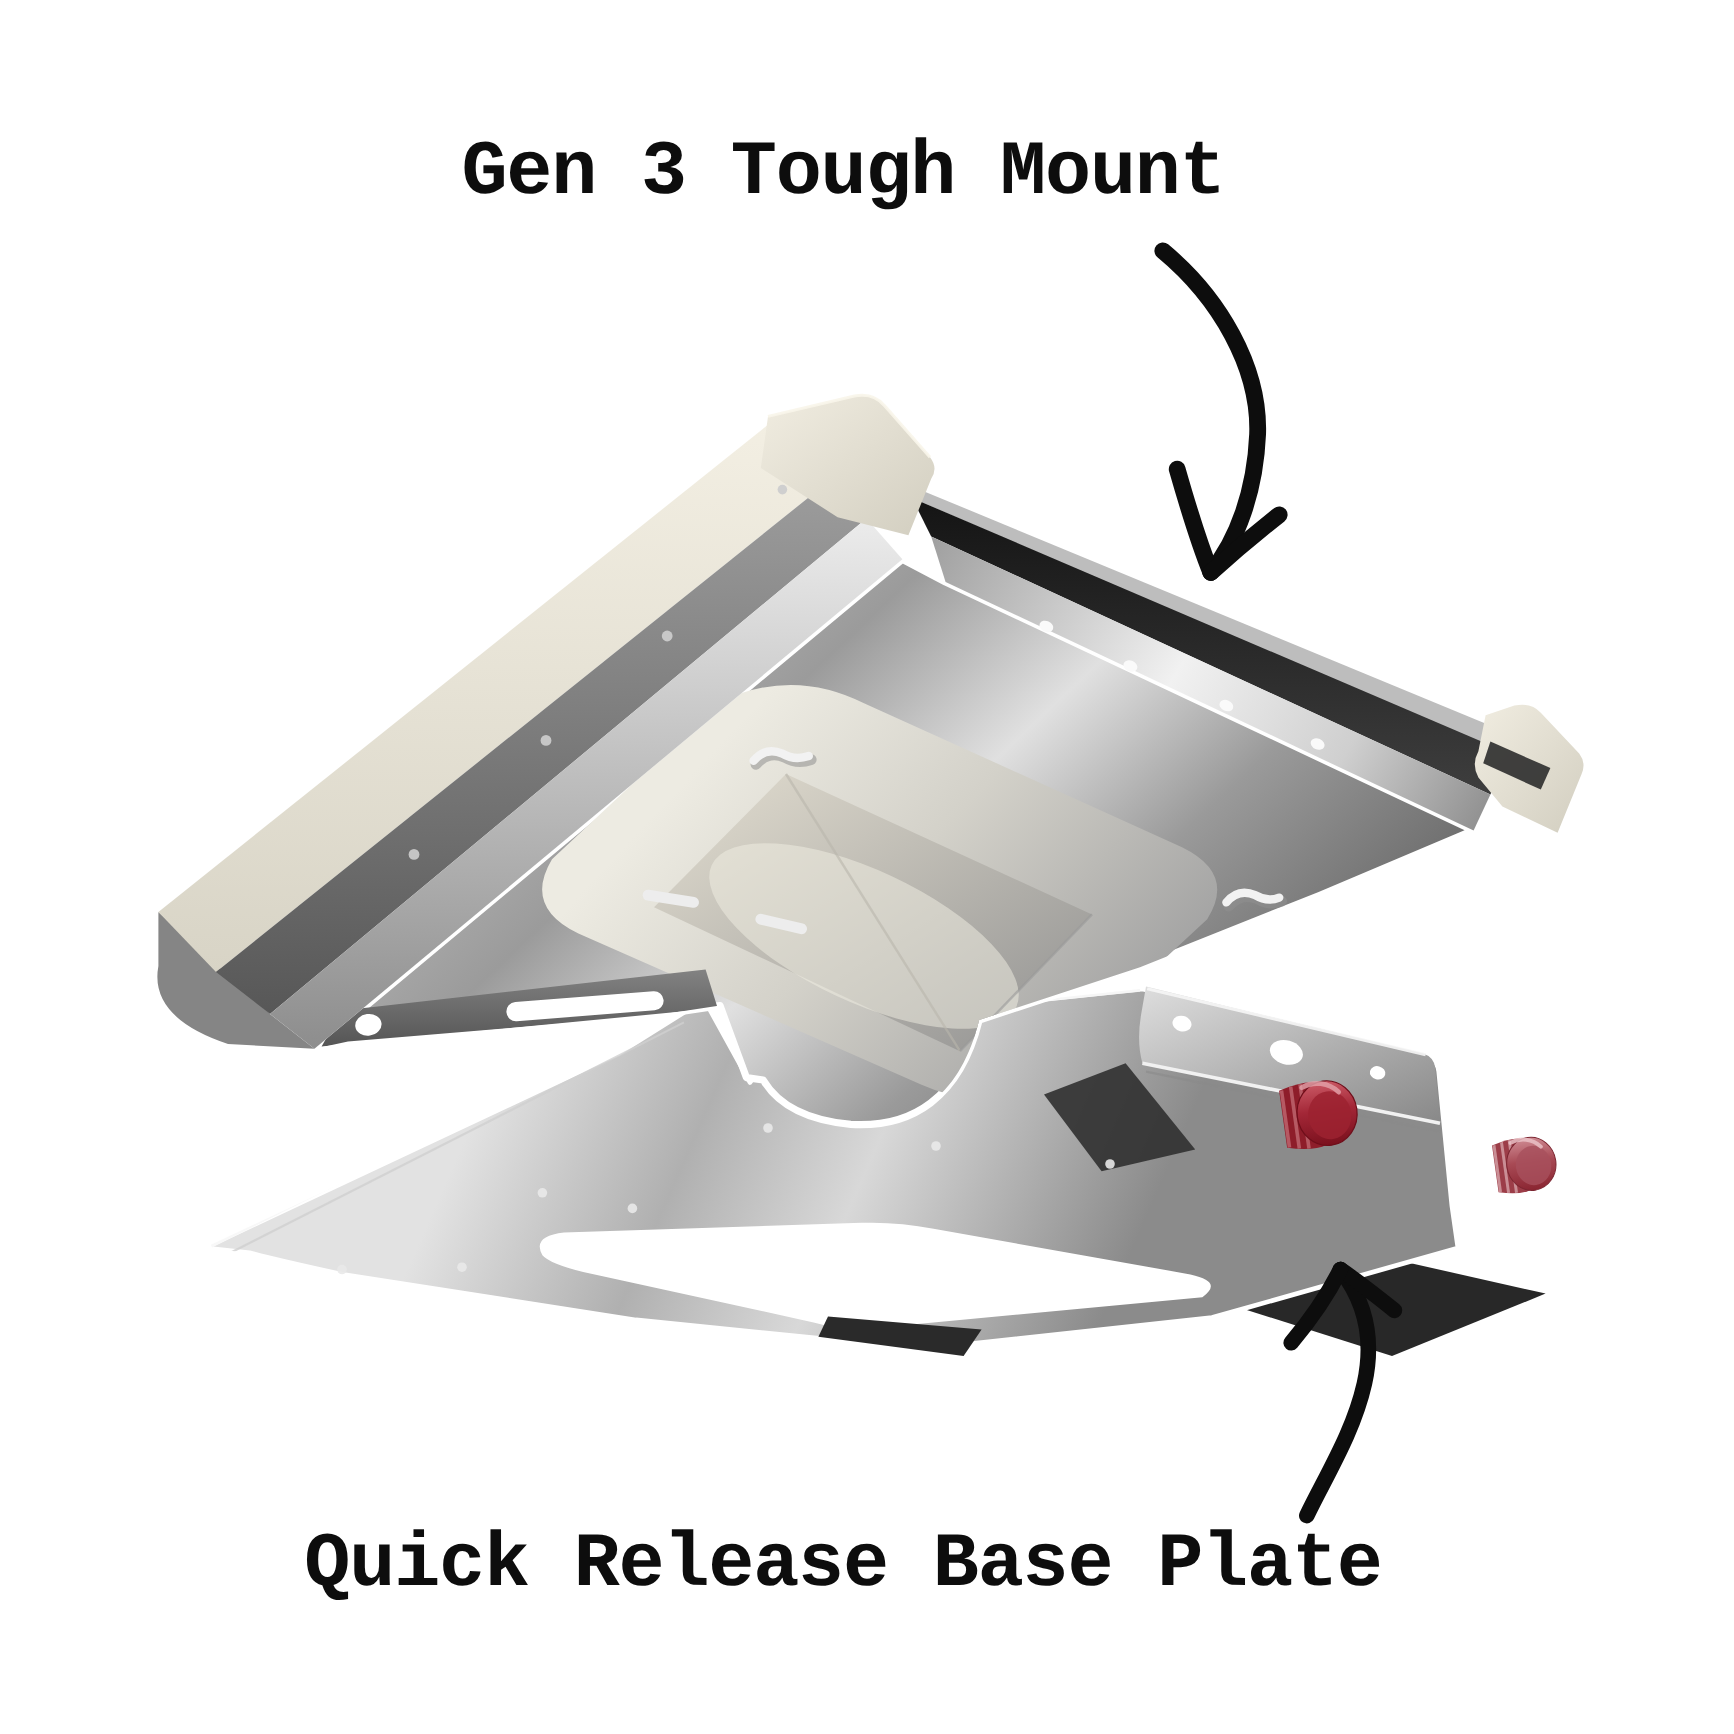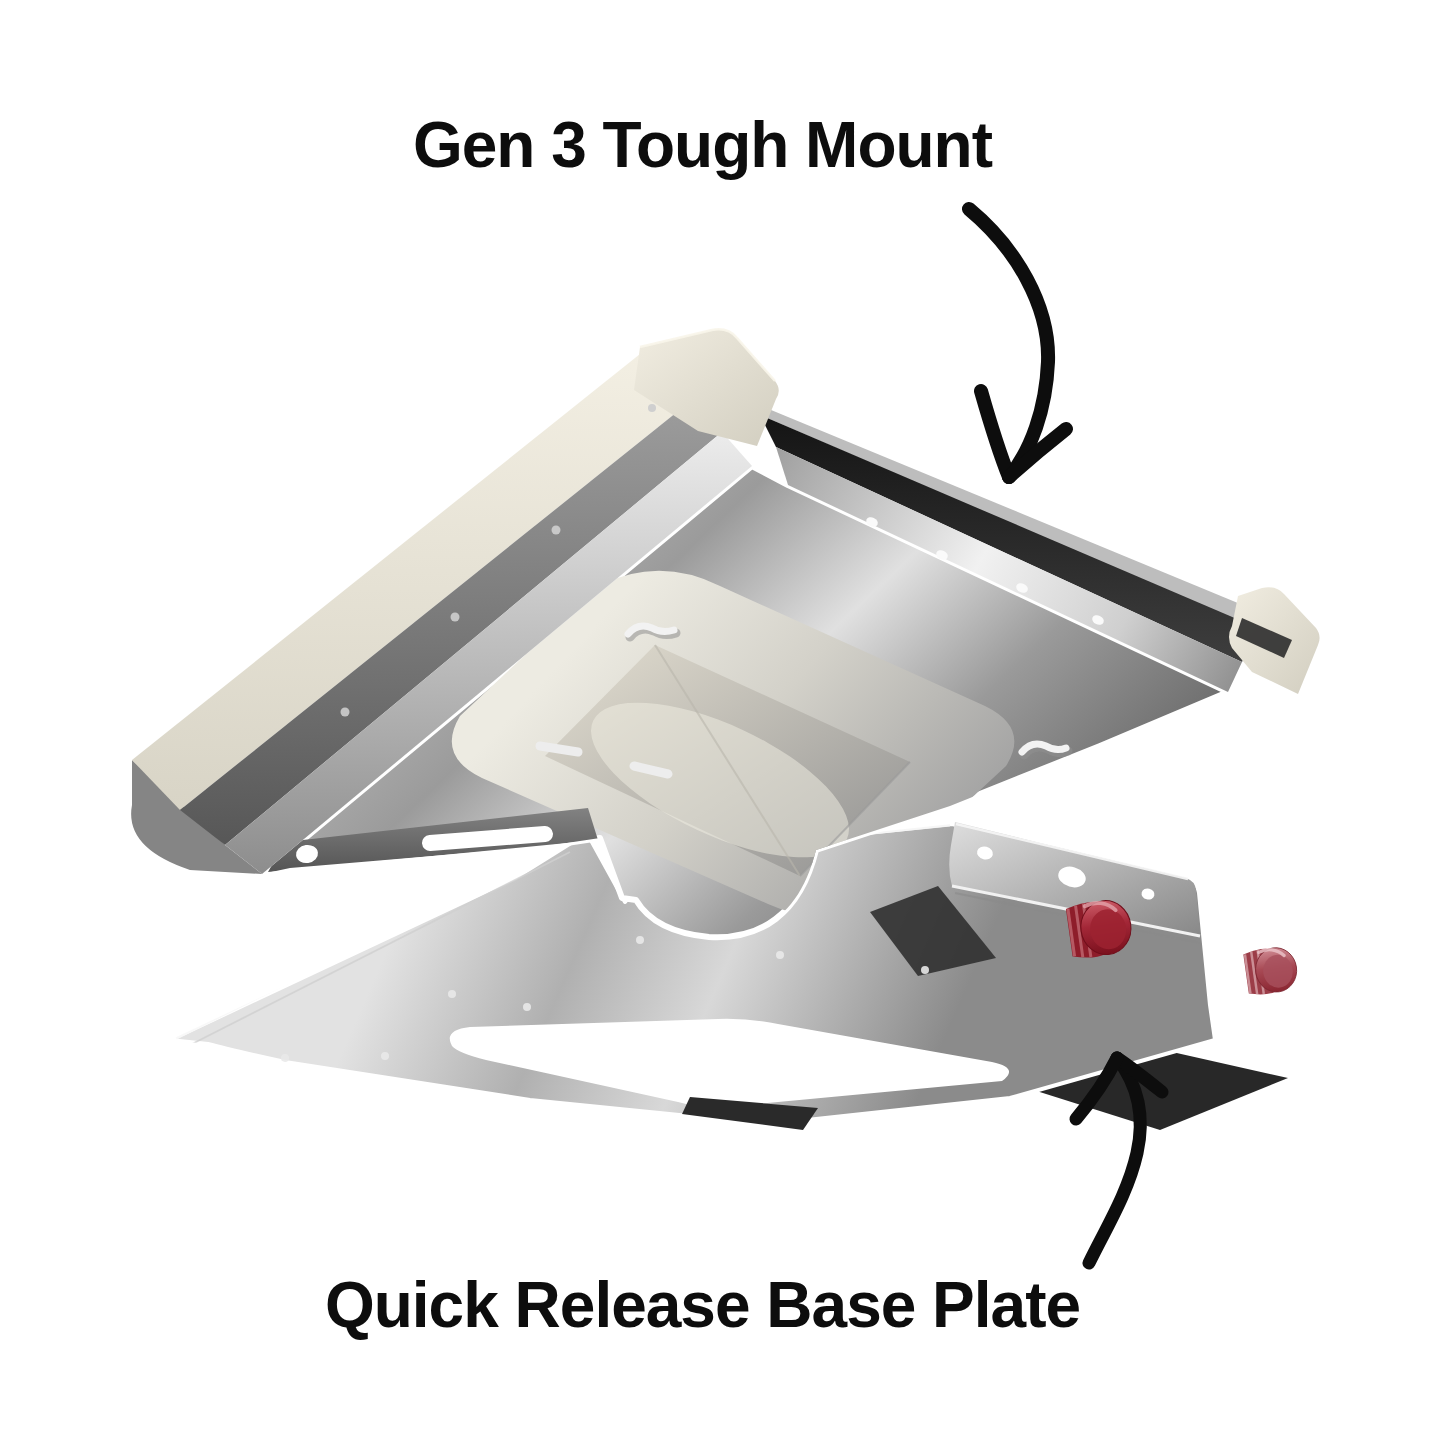--- a/index.html
+++ b/index.html
@@ -5,21 +5,21 @@
   :root{
     --background:#ffffff;
     --ink:#0d0d0d;
   }
   html,body{margin:0;padding:0;background:var(--background);}
   #canvas{
     position:relative;
     width:1445px;height:1445px;
     background:var(--background);
     overflow:hidden;
-    font-family:Liberation Sans, sans-serif;
+    font-family:Liberation Mono, monospace;
   }
   #art{position:absolute;inset:0;}
   .label{
     position:absolute;
     left:-20px;
     width:100%;
     text-align:center;
     color:var(--ink);
     font-weight:700;
     font-size:64px;

